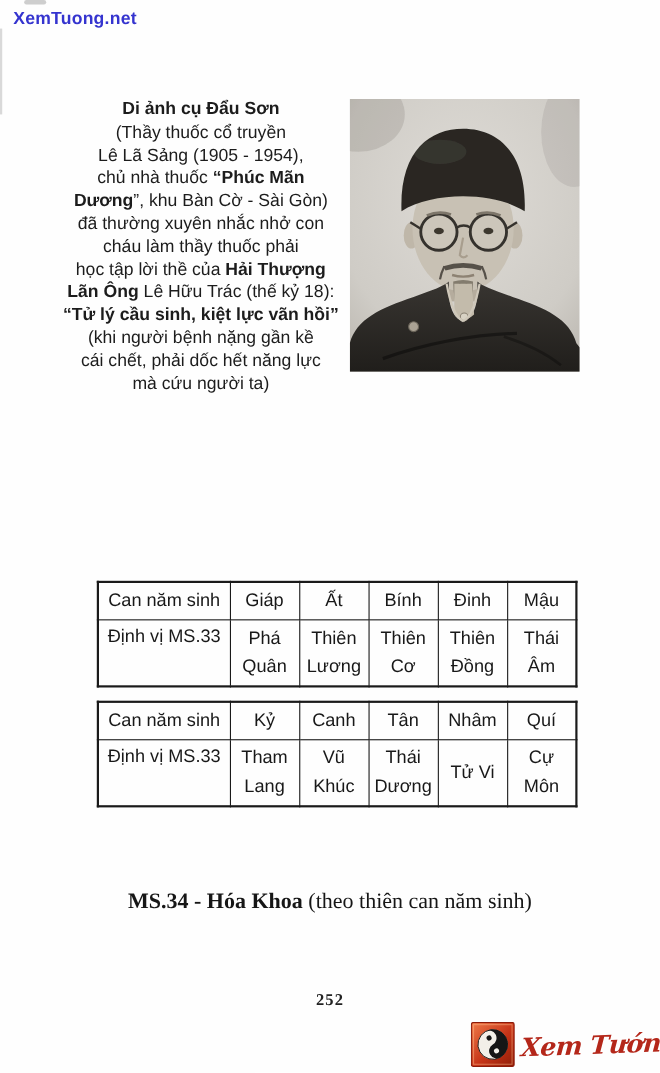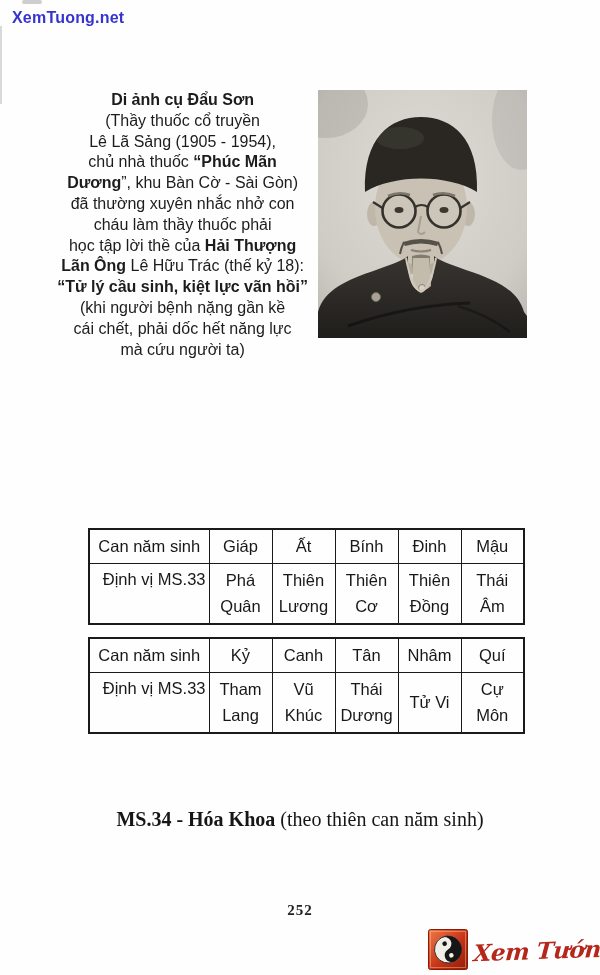--- a/index.html
+++ b/index.html
@@ -47,21 +47,21 @@
   table.data-table {
     position:absolute; left:88px; width:435px;
     border-collapse:collapse; table-layout:fixed;
     font-family:Liberation Sans, sans-serif; font-size:16.5px; color:#181818;
     border:2px solid #1a1a1a;
   }
   .t1 { top:528px; } .t2 { top:637px; }
   table.data-table td { border:1.5px solid #1a1a1a; text-align:center; padding:2px 3px; }
   table.data-table tr.hdr td { height:34px; }
   table.data-table tr.dat td { height:61px; vertical-align:middle; line-height:1.62; }
-  table.data-table tr.dat td.rowlabel { vertical-align:top; padding-top:5px; line-height:1.3;text-align:right; }
+  table.data-table tr.dat td.rowlabel { vertical-align:top; padding-top:5px; line-height:1.3; }
   table.data-table col.c0 { width:120px; }
   table.data-table col.cn { width:63px; }
   
   .page-num {
     position:absolute; top:902px; left:0; width:600px; text-align:center;
     font-size:15px; font-weight:700; letter-spacing:1px; color:#222;
   }
   .site-logo { position:absolute; left:428px; top:929px; display:flex; align-items:center; }
   .yy-box { width:40px; height:41px; }
   .site-logo-text {

